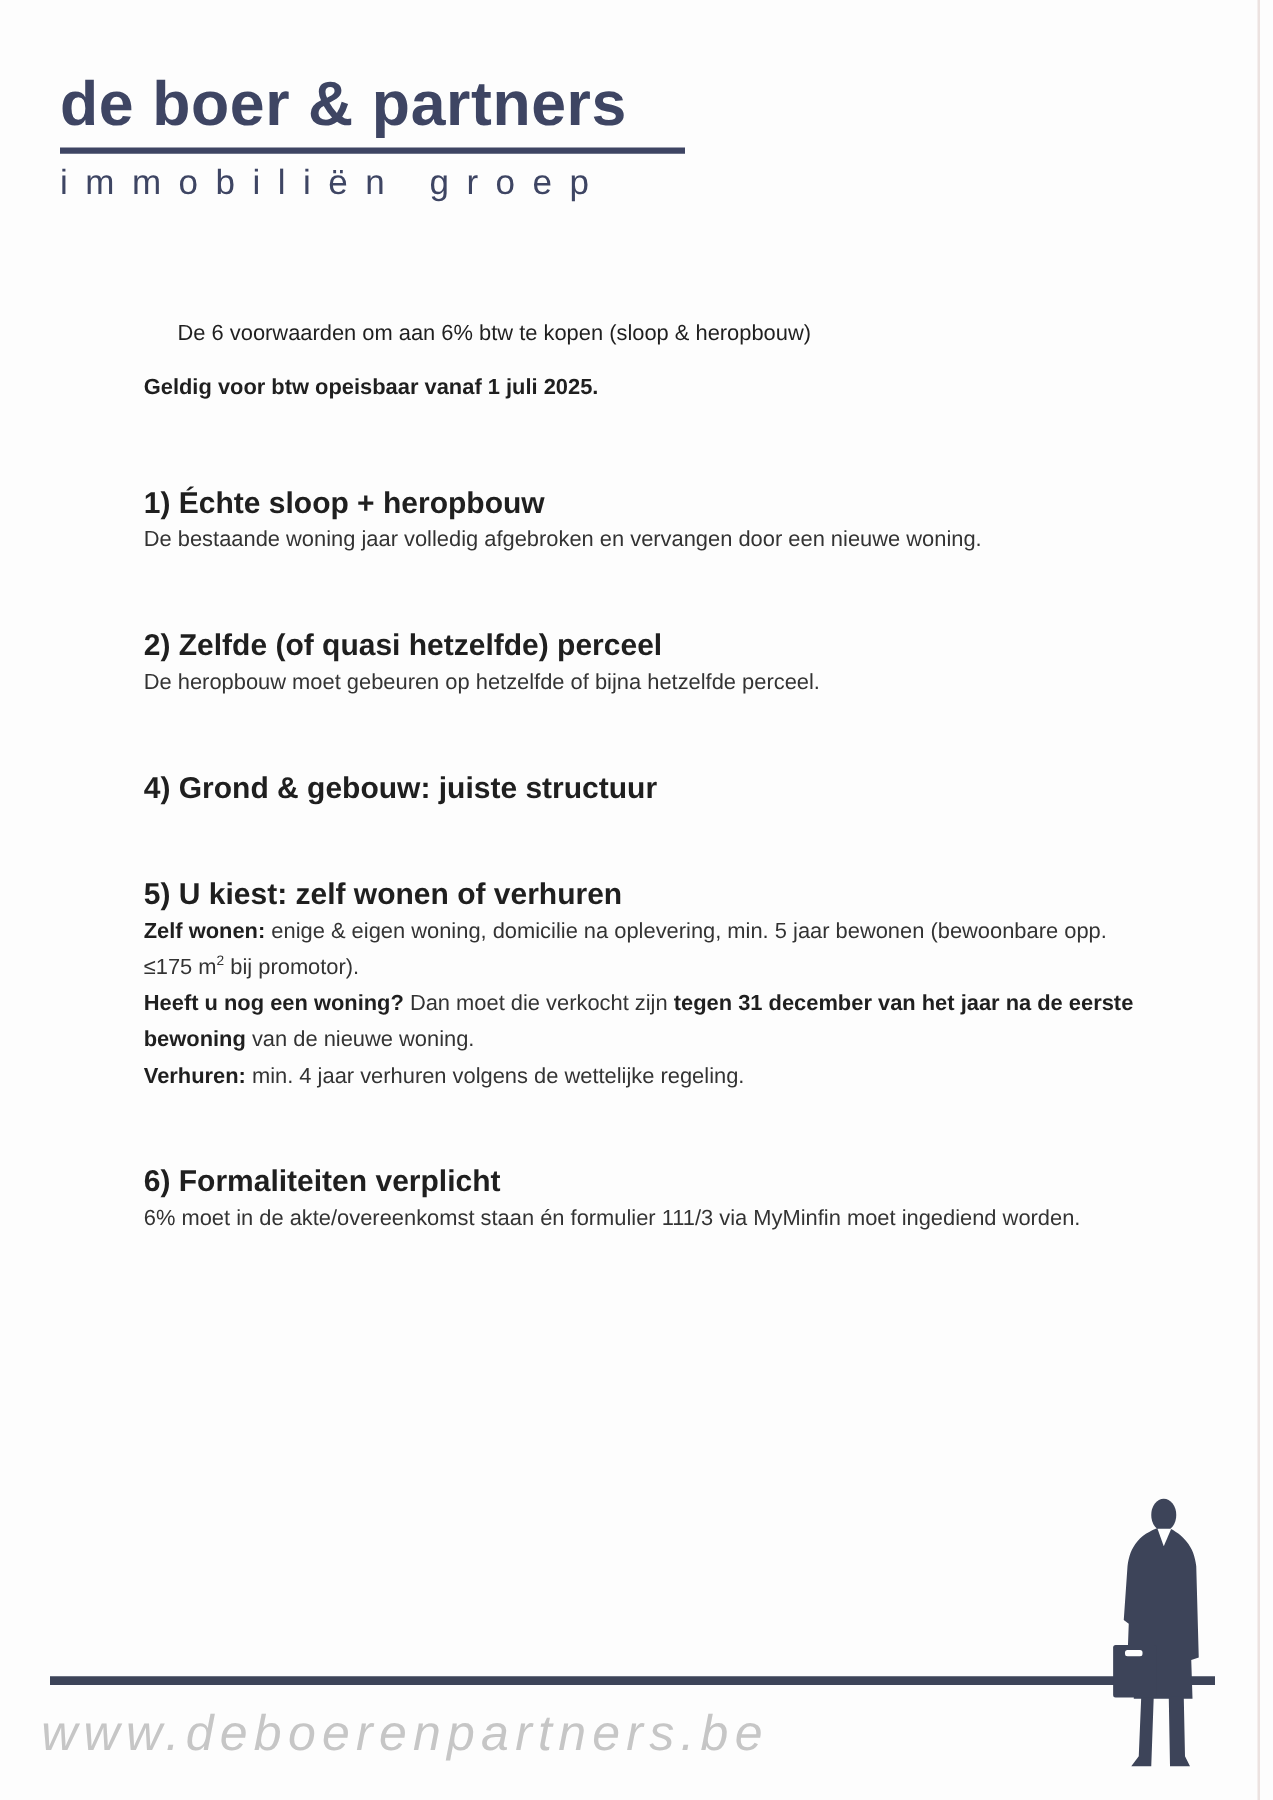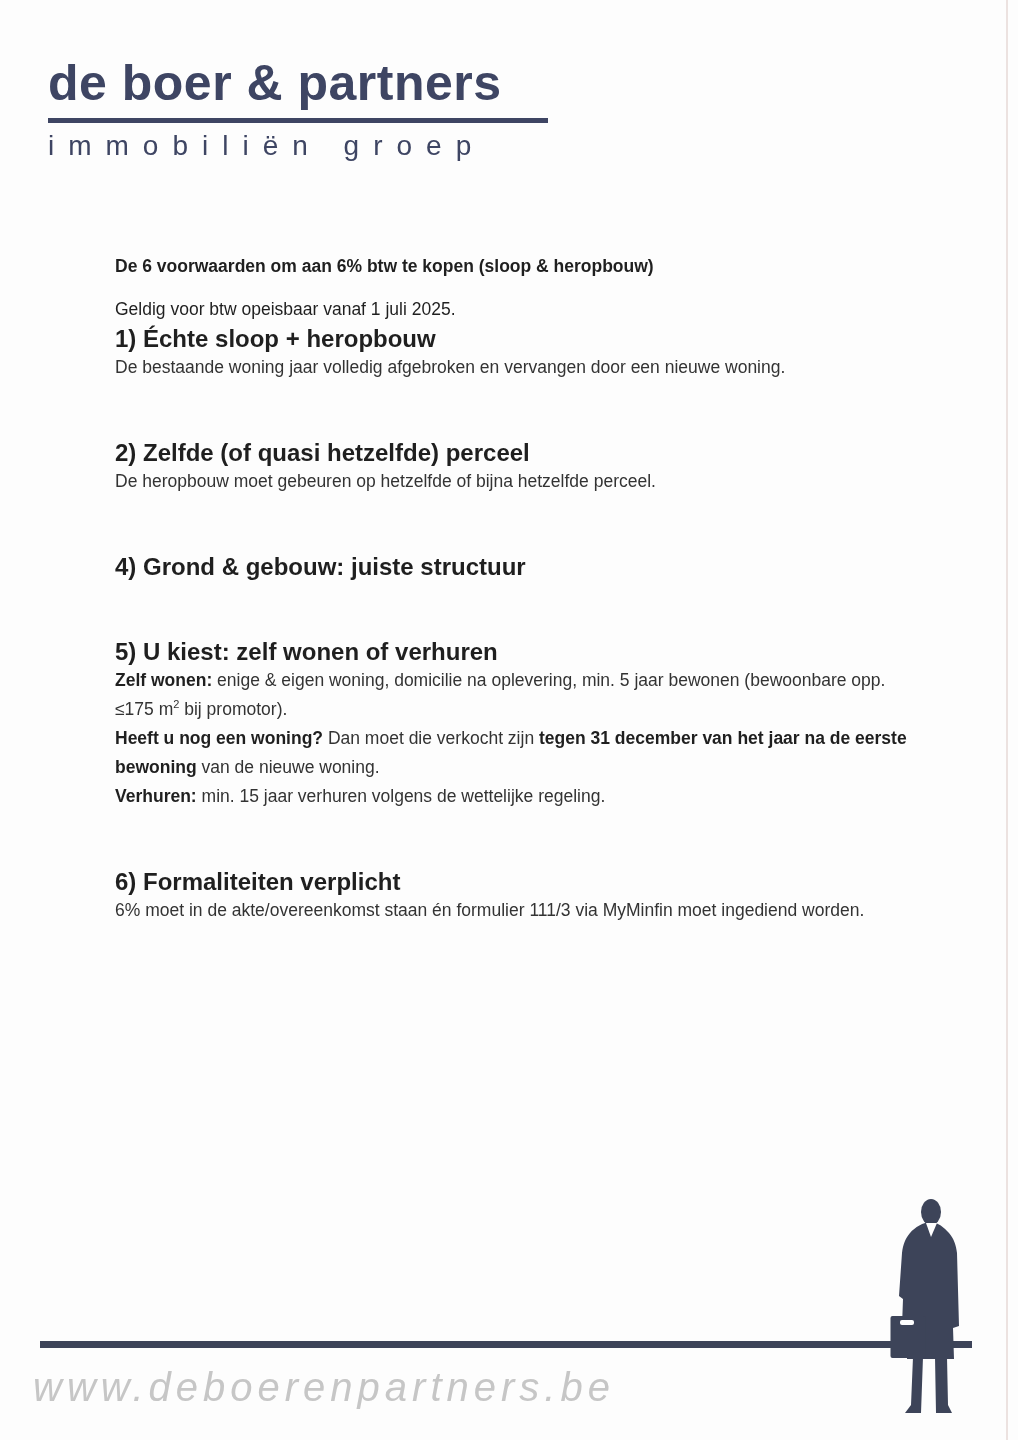--- a/index.html
+++ b/index.html
@@ -68,27 +68,29 @@
   .doc-main {
     position: absolute;
     left: 115px;
     top: 252px;
     width: 795px;
     color: var(--text);
     font-size: 17.5px;
     line-height: 29px;
   }
   .doc-title {
+    font-weight: 400;
+    color: var(--heading);
+    margin-bottom: 14px;
+    margin-left: 27px;
+  }
+  .doc-subtitle {
     font-weight: 700;
     color: var(--heading);
-    margin-bottom: 14px;
-  }
-  .doc-subtitle {
-    font-weight: 400;
-    color: var(--heading);
+    margin-bottom: 64px;
   }
   .section { margin-bottom: 56px; }
   .section h2 {
     font-size: 24px;
     line-height: 29px;
     font-weight: 700;
     color: var(--heading);
   }
   .section p { margin: 0; }
   .section b { color: var(--heading); }
@@ -153,21 +155,21 @@
         </section>
         <section class="section">
         </section>
         <section class="section">
           <h2>4) Grond &amp; gebouw: juiste structuur</h2>
         </section>
         <section class="section">
           <h2>5) U kiest: zelf wonen of verhuren</h2>
           <p><b>Zelf wonen:</b><span> enige &amp; eigen woning, domicilie na oplevering, min. 5 jaar bewonen (bewoonbare opp. ≤175 m</span><sup>2</sup><span> bij promotor).</span></p>
           <p><b>Heeft u nog een woning?</b><span> Dan moet die verkocht zijn </span><b>tegen 31 december van het jaar na de eerste bewoning</b><span> van de nieuwe woning.</span></p>
-          <p><b>Verhuren:</b><span> min. 15 jaar verhuren volgens de wettelijke regeling.</span></p>
+          <p><b>Verhuren:</b><span> min. 4 jaar verhuren volgens de wettelijke regeling.</span></p>
         </section>
         <section class="section">
           <h2>6) Formaliteiten verplicht</h2>
           <p><span>6% moet in de akte/overeenkomst staan én formulier 111/3 via MyMinfin moet ingediend worden.</span></p>
         </section>
       </div>
   </main>
 
   <footer>
     <div class="footer-rule"></div>

